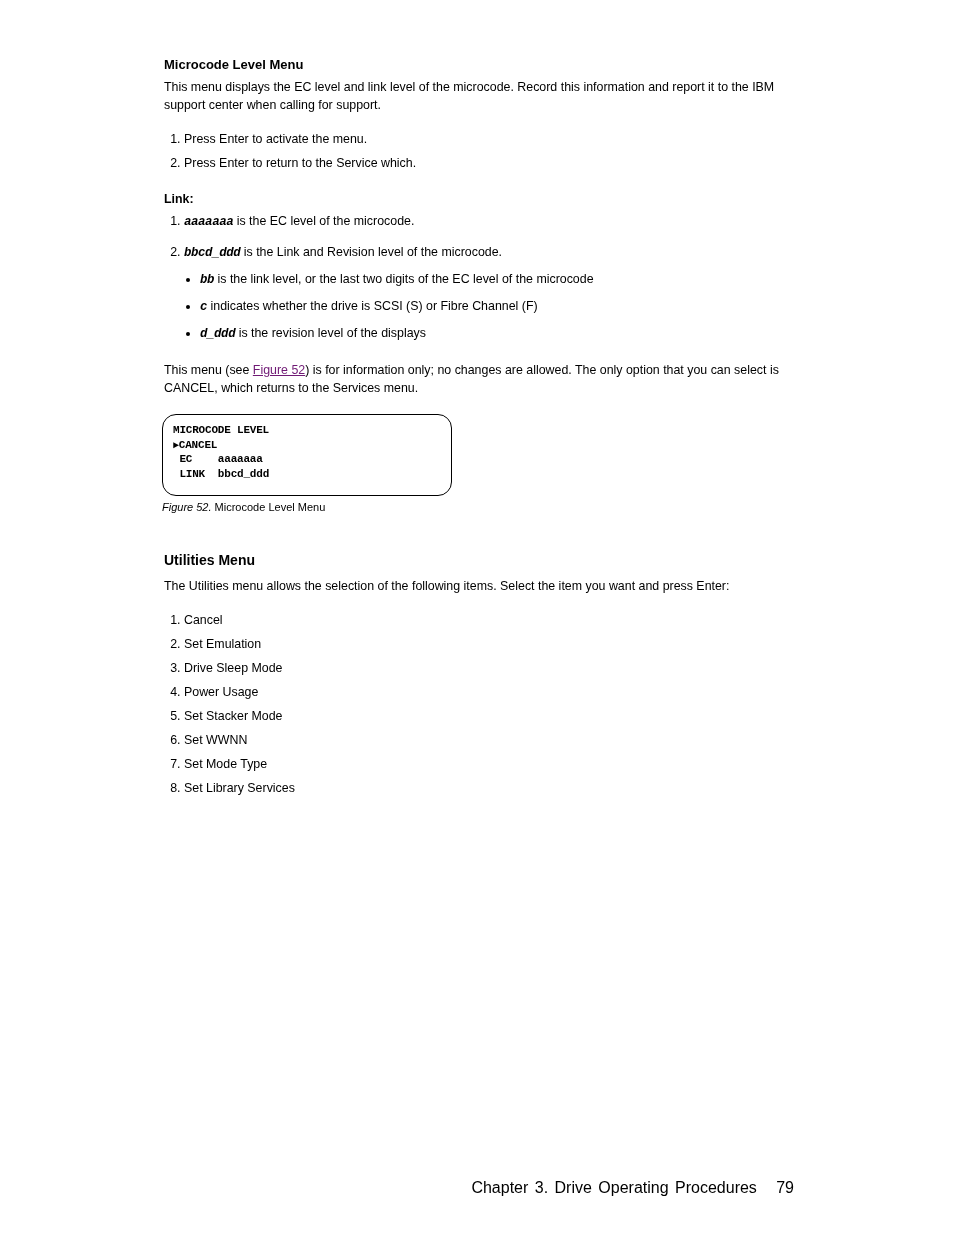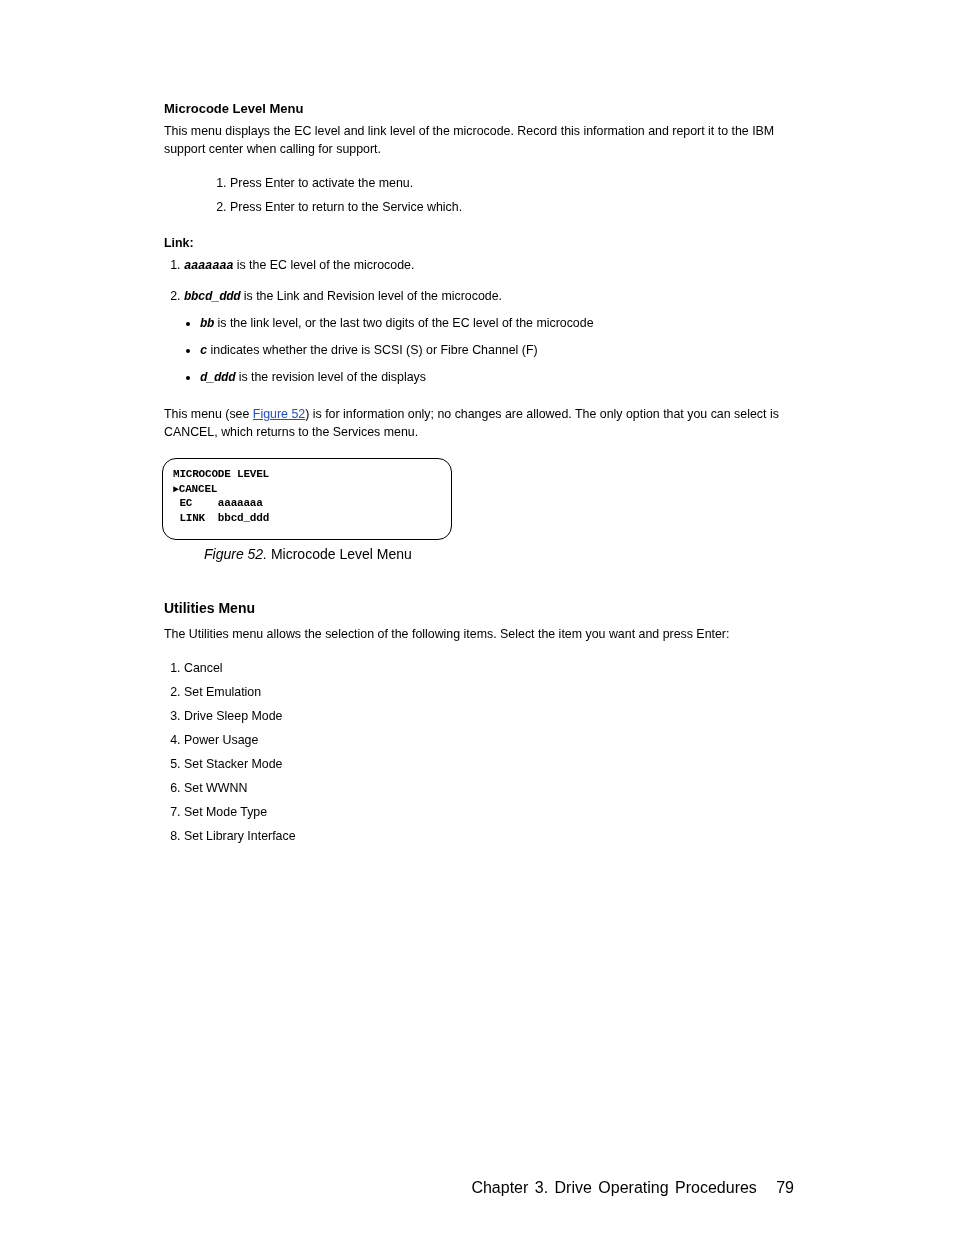--- a/index.html
+++ b/index.html
@@ -11,36 +11,36 @@
   body {
     font-family: "Helvetica Neue", Helvetica, Arial, sans-serif;
     font-size: 12.4px;
     line-height: 1.45;
     color: #000000;
   }
   .page {
     position: relative;
     width: 894px;
     min-height: 1235px;
-    padding: 100px 100px 60px 164px;
+    padding: 56px 100px 60px 164px;
     box-sizing: border-box;
   }
   h4.microcode {
     margin: 0 0 4px 0;
     font-weight: 700;
     font-size: 13px;
   }
   p.para {
     margin: 0 0 16px 0;
   }
   ol.steps {
     margin: 0 0 18px 0;
     padding-left: 20px;
   }
-  ol.steps > li { margin-bottom: 6px; margin-left: 46px; }
+  ol.steps > li { margin-bottom: 6px; }
   .notes-label { font-weight: 700; margin: 0 0 4px 0; }
   ol.notes {
     margin: 0 0 18px 0;
     padding-left: 20px;
   }
   ol.notes li { margin-bottom: 12px; }
   ol.notes li ul {
     margin-top: 8px;
     padding-left: 16px;
     list-style-type: disc;
@@ -52,21 +52,21 @@
     font-weight: 600;
     letter-spacing: -0.4px;
   }
   span.mono-bold-ital {
     font-family: "Courier New", Courier, monospace;
     font-weight: 700;
     font-style: italic;
     letter-spacing: -0.4px;
   }
   a.link {
-    color: #1d4ed8;
+    color: #701a75;
     text-decoration: underline;
   }
   .figure-block {
     margin: 4px 0 8px -2px;
   }
   .panel {
     width: 290px;
     height: 82px;
     border: 1.4px solid #000;
     border-radius: 14px;
@@ -74,22 +74,21 @@
     box-sizing: border-box;
     font-family: "Courier New", Courier, monospace;
     font-size: 11px;
     line-height: 1.35;
     font-weight: 600;
     letter-spacing: -0.2px;
     white-space: pre;
   }
   .figure-caption {
     margin-top: 4px;
-    font-size: 14px;
-    margin-left: 42px;
+    font-size: 11px;
   }
   .figure-caption .fignum { font-style: italic; }
   h3.section {
     margin: 34px 0 8px 0;
     font-weight: 700;
     font-size: 14px;
   }
   ol.utilities {
     margin: 0 0 18px 0;
     padding-left: 20px;
@@ -162,19 +161,19 @@
   <p class="para">The Utilities menu allows the selection of the following items. Select the item you want and press Enter:</p>
 
   <ol class="utilities">
     <li>Cancel</li>
     <li>Set Emulation</li>
     <li>Drive Sleep Mode</li>
     <li>Power Usage</li>
     <li>Set Stacker Mode</li>
     <li>Set WWNN</li>
     <li>Set Mode Type</li>
-    <li>Set Library Interface</li>
+    <li>Set Library Services</li>
   </ol>
 
 
   <div class="footer">Chapter 3. Drive Operating Procedures&nbsp;&nbsp;&nbsp;79</div>
 
 </div>
 
 </body></html>

